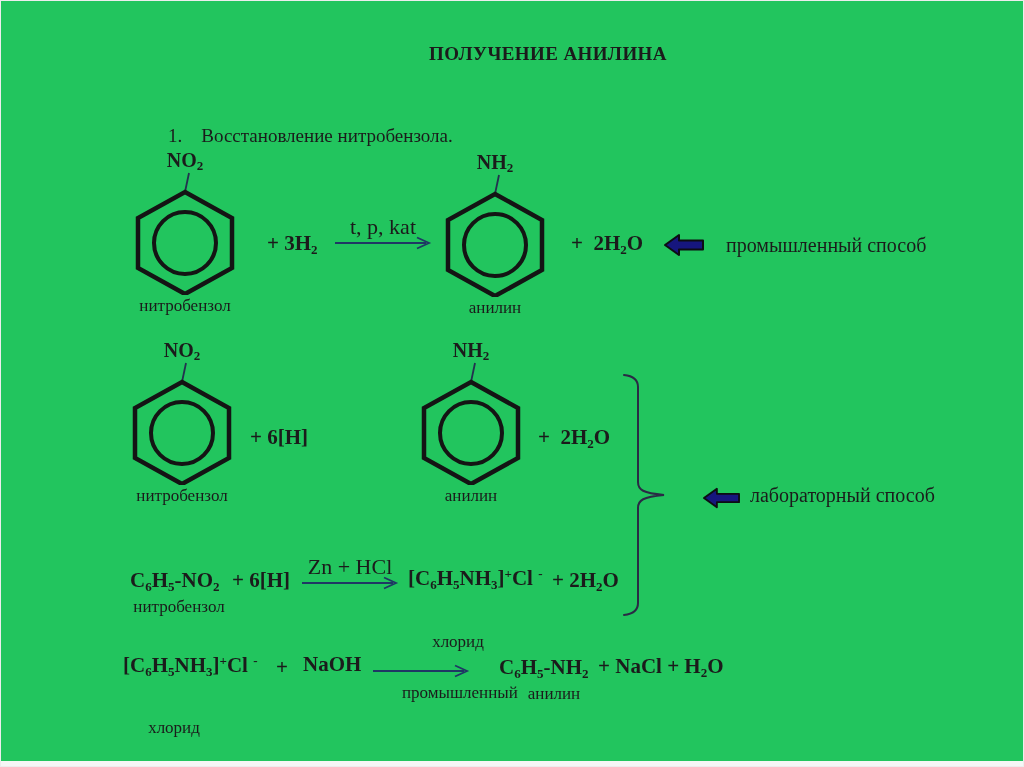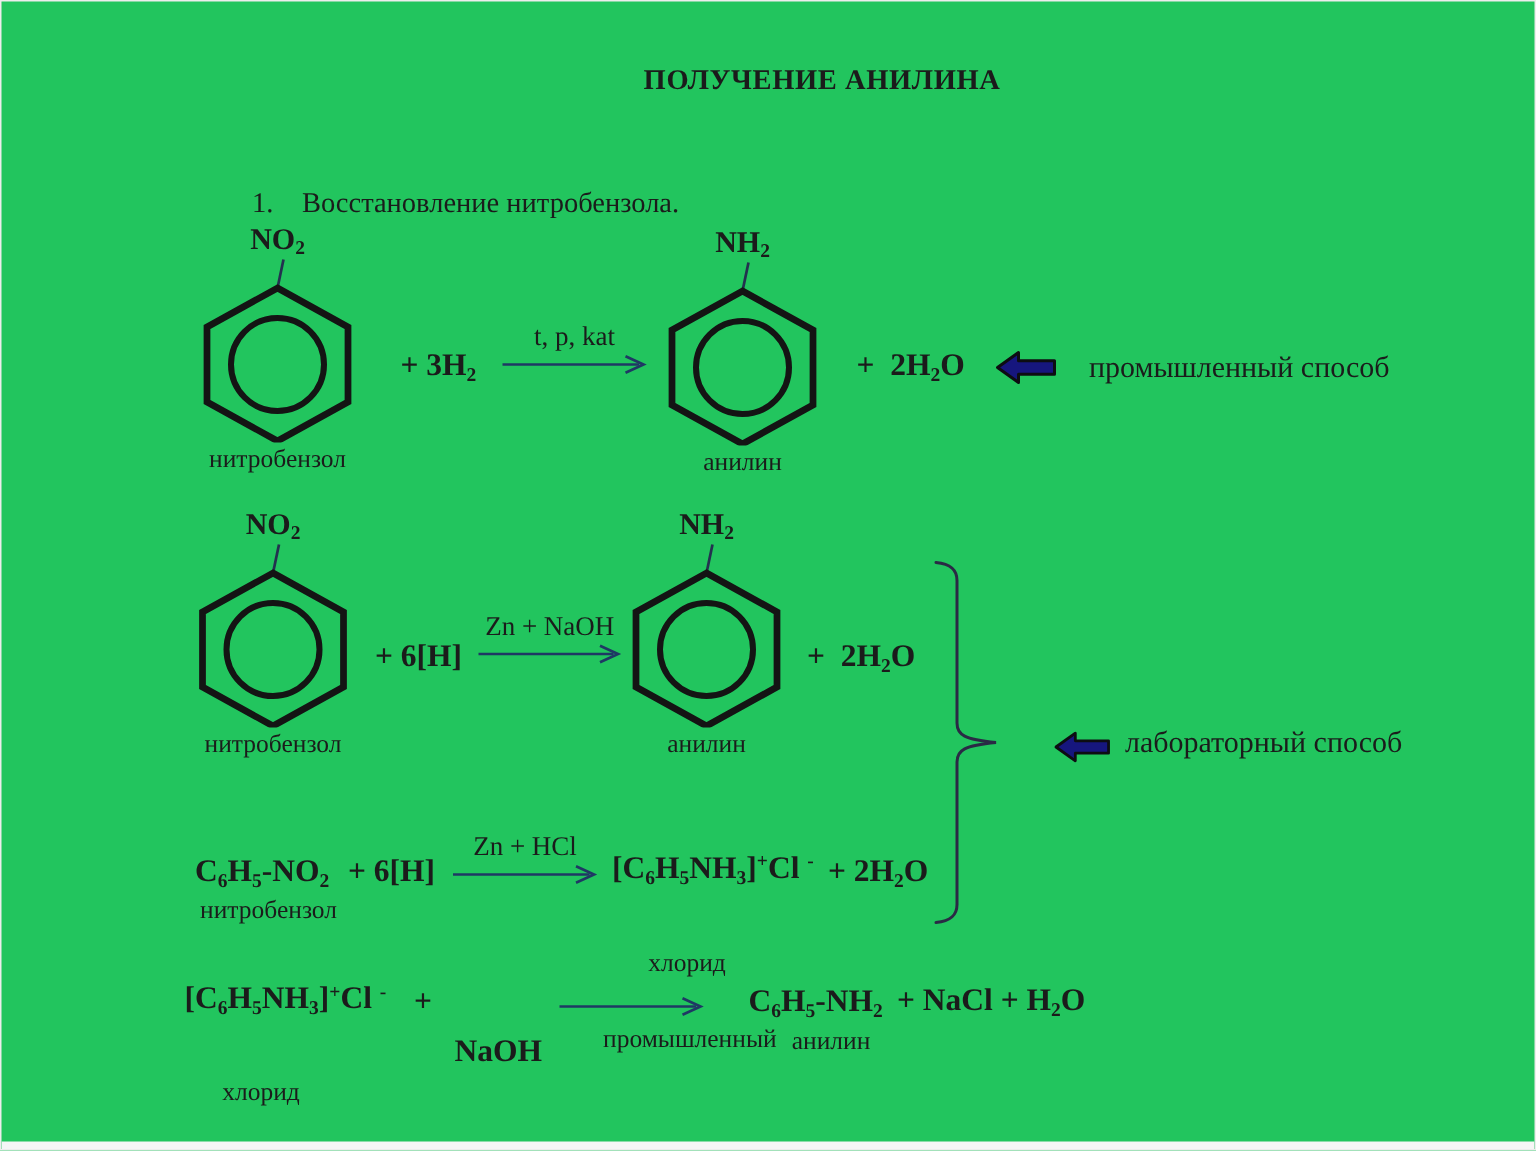--- a/index.html
+++ b/index.html
@@ -37,21 +37,21 @@
   .small-label sub{font-size:13px;vertical-align:-3px;line-height:0;}
   .chem-name{font-size:17px;line-height:17px;text-align:center;white-space:pre;}
   .method-label{font-size:20px;white-space:pre;}
   .molecule{position:absolute;width:100px;text-align:center;}
   .molecule .mol-sub{height:22px;}
   .molecule .mol-name{position:absolute;top:148px;left:50%;transform:translateX(-50%);}
   .hex{fill:none;stroke:var(--ring);stroke-width:4.5;stroke-linejoin:miter;}
   .ringc{fill:none;stroke:var(--ring);stroke-width:4;}
   .bond{stroke:var(--bond);stroke-width:1.8;}
   .rx-arrow{position:absolute;text-align:center;}
-  .rx-arrow .cond{font-size:18px;height:22px;white-space:pre;}
+  .rx-arrow .cond{font-size:22px;height:22px;white-space:pre;}
   .rx-line{stroke:var(--reaction-arrow);stroke-width:1.8;fill:none;}
   .block-arrow{fill:var(--block-arrow-fill);stroke:var(--block-arrow-stroke);stroke-width:2;stroke-linejoin:round;}
   .brace-path{fill:none;stroke:var(--brace);stroke-width:2;stroke-linecap:round;}
   .bottom-strip{position:absolute;left:0;right:0;bottom:0;height:5px;background:#f6f6f6;}
 </style>
 </head>
 <body>
 
 <div class="slide">
 
@@ -103,27 +103,20 @@
     <svg width="100" height="124" viewBox="0 0 100 124">
       <line class="bond" x1="54" y1="2" x2="50" y2="21"></line>
       <polygon class="hex" points="50,21 97,47 97,97 50,123 3,97 3,47"></polygon>
       <circle class="ringc" cx="50" cy="72" r="31"></circle>
     </svg>
     <div class="mol-name chem-name">нитробензол</div>
   </div>
 
   <div class="abs formula" style="left:249px;top:425px;">+ 6[H]</div>
 
-  <div class="rx-arrow" style="left:317px;top:406px;width:97px;">
-    <div class="cond">Zn + NaOH</div>
-    <svg width="97" height="14" viewBox="0 0 97 14">
-      <line class="rx-line" x1="1" y1="7" x2="91" y2="7"></line>
-      <polyline class="rx-line" points="82,1.5 94,7 82,12.5"></polyline>
-    </svg>
-  </div>
 
   <div class="molecule" style="left:420px;top:338px;">
     <div class="mol-sub small-label">NH<sub>2</sub></div>
     <svg width="100" height="124" viewBox="0 0 100 124">
       <line class="bond" x1="54" y1="2" x2="50" y2="21"></line>
       <polygon class="hex" points="50,21 97,47 97,97 50,123 3,97 3,47"></polygon>
       <circle class="ringc" cx="50" cy="72" r="31"></circle>
     </svg>
     <div class="mol-name chem-name">анилин</div>
   </div>
@@ -160,21 +153,21 @@
 
   <div class="abs formula" style="left:551px;top:568px;">+ 2H<sub>2</sub>O</div>
 
   <div class="abs formula" style="left:122px;top:653px;">[C<sub>6</sub>H<sub>5</sub>NH<sub>3</sub>]<sup>+</sup>Cl <sup>-</sup></div>
   <div class="abs chem-name" style="left:115px;top:684px;width:116px;">
     <div>хлорид</div>
     
   </div>
 
   <div class="abs formula" style="left:275px;top:655px;">+</div>
-  <div class="abs formula" style="left:302px;top:688px;">NaOH</div>
+  <div class="abs formula" style="left:302px;top:652px;">NaOH</div>
 
   <div class="rx-arrow" style="left:371px;top:663px;width:98px;">
     <svg width="98" height="14" viewBox="0 0 98 14">
       <line class="rx-line" x1="1" y1="7" x2="92" y2="7"></line>
       <polyline class="rx-line" points="83,1.5 95,7 83,12.5"></polyline>
     </svg>
   </div>
 
   <div class="abs formula" style="left:498px;top:655px;">C<sub>6</sub>H<sub>5</sub>-NH<sub>2</sub></div>
   <div class="abs chem-name" style="left:510px;top:684px;width:86px;">анилин</div>

